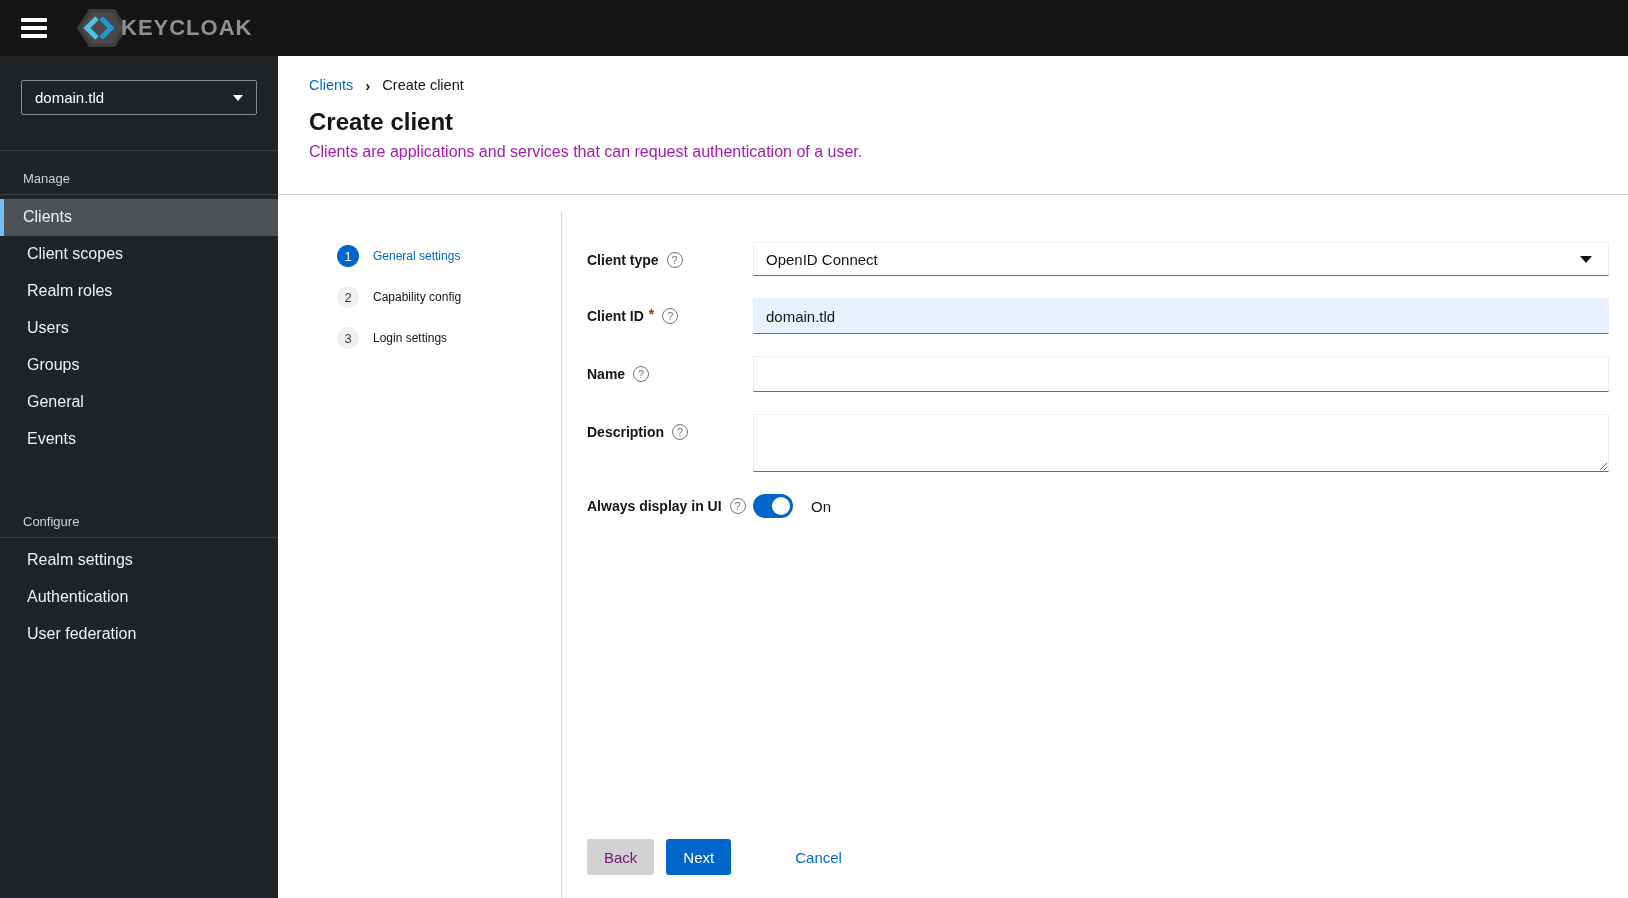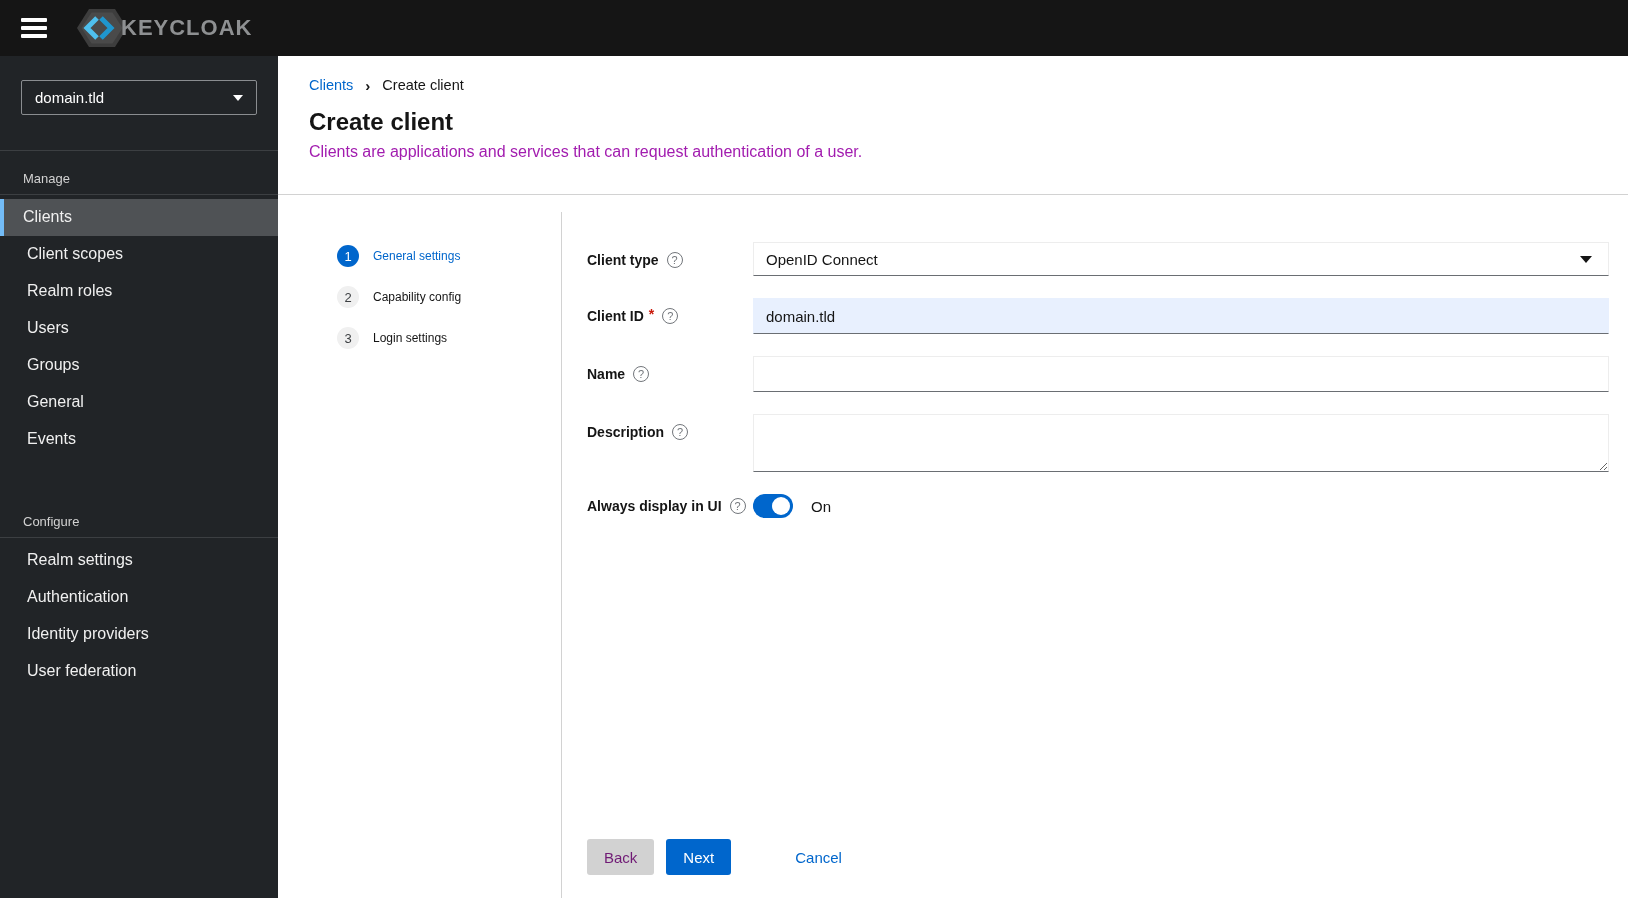--- a/index.html
+++ b/index.html
@@ -141,23 +141,20 @@
         <div class="nav-section-title">Configure</div>
         <hr class="nav-divider">
         <ul class="nav-list">
           <li>
               <a class="nav-item">Realm settings</a>
             </li>
           <li>
               <a class="nav-item">Authentication</a>
             </li>
           <li>
-              <a class="nav-item">Identity providers</a>
-            </li>
-          <li>
               <a class="nav-item">User federation</a>
             </li>
         </ul>
       </div>
     </nav>
   </aside>
 
   <main class="main">
     <div class="page-header">
       <nav class="breadcrumb">

